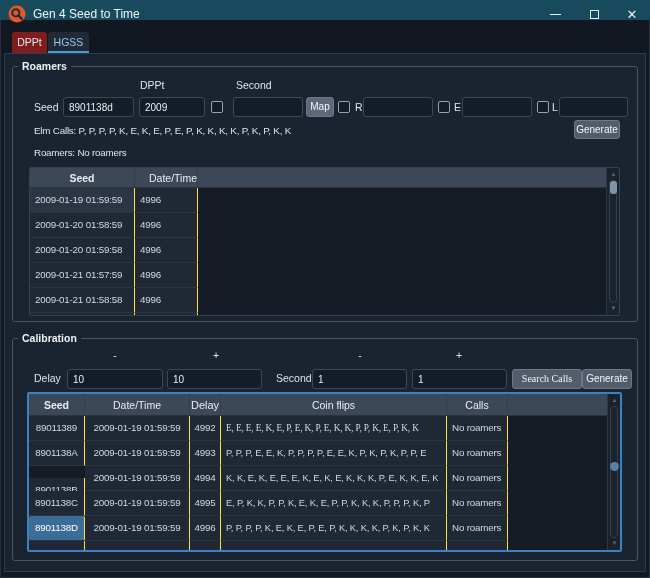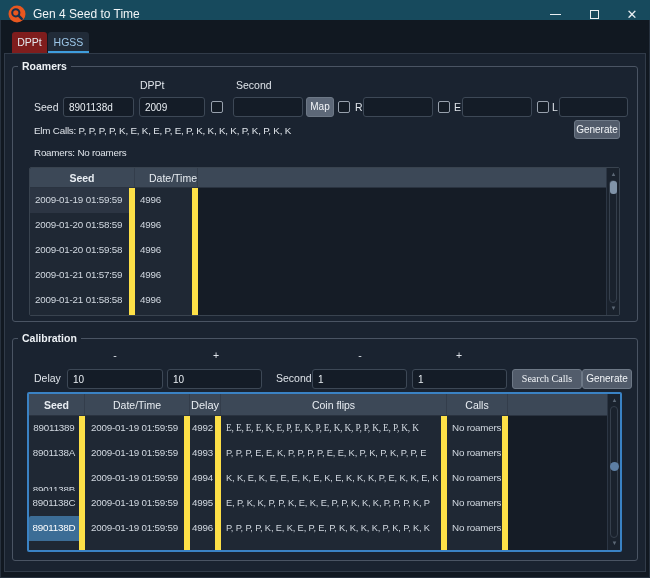--- a/index.html
+++ b/index.html
@@ -51,21 +51,21 @@
   .pm { position:absolute; width:20px; text-align:center; font-size:10.5px; color:#dfe4ea; }
   
   .table { position:absolute; background:#151c26; overflow:hidden; }
   .table1 { left:29px; top:167px; width:591px; height:149px; border:1px solid #39434f; border-radius:2px; }
   .table2 { left:27px; top:392px; width:595px; height:160px; border:2px solid #3a82c4; border-radius:2px; }
   .thead { position:absolute; top:0; height:20px; background:#3c4857; border-bottom:1px solid #2a3340; }
   .th { position:absolute; top:0; height:100%; line-height:20px; font-size:10.5px; color:#e8edf2;
         text-align:center; white-space:nowrap; overflow:hidden; border-right:1px solid #333d4b; }
   .table2 .thead { height:22px; }
   .table2 .th { line-height:22px; }
-  .cell { position:absolute; height:38px; background:#1f2834; border-right:6px solid #fde047; border-bottom:1px solid #2c3643;
+  .cell { position:absolute; height:25px; background:#1f2834; border-right:1px solid #fde047; border-bottom:1px solid #2c3643;
           line-height:24px; font-size:9.8px; letter-spacing:-0.2px; color:#d2d9e1; white-space:nowrap; overflow:hidden; }
   .cell.pad { padding:0 5px; }
   .cell.center { text-align:center; }
   .cell.current { background:#2c3543; }
   .cell.selected { background:#3c6d96; color:#ffffff; border-radius:2px; }
   .flips { font-size:9.3px; letter-spacing:-0.15px; }
   
   .sbar { position:absolute; top:0; right:0; width:13px; background:#1a222d; border-left:1px solid #2c3644; }
   .sb-arrow { position:absolute; left:0; width:13px; height:11px; text-align:center; font-size:6px; line-height:11px; color:#5c6876; }
   .sb-track { position:absolute; left:2px; right:2px; top:12px; bottom:12px; border:1px solid #353f4c; border-radius:4px; }

